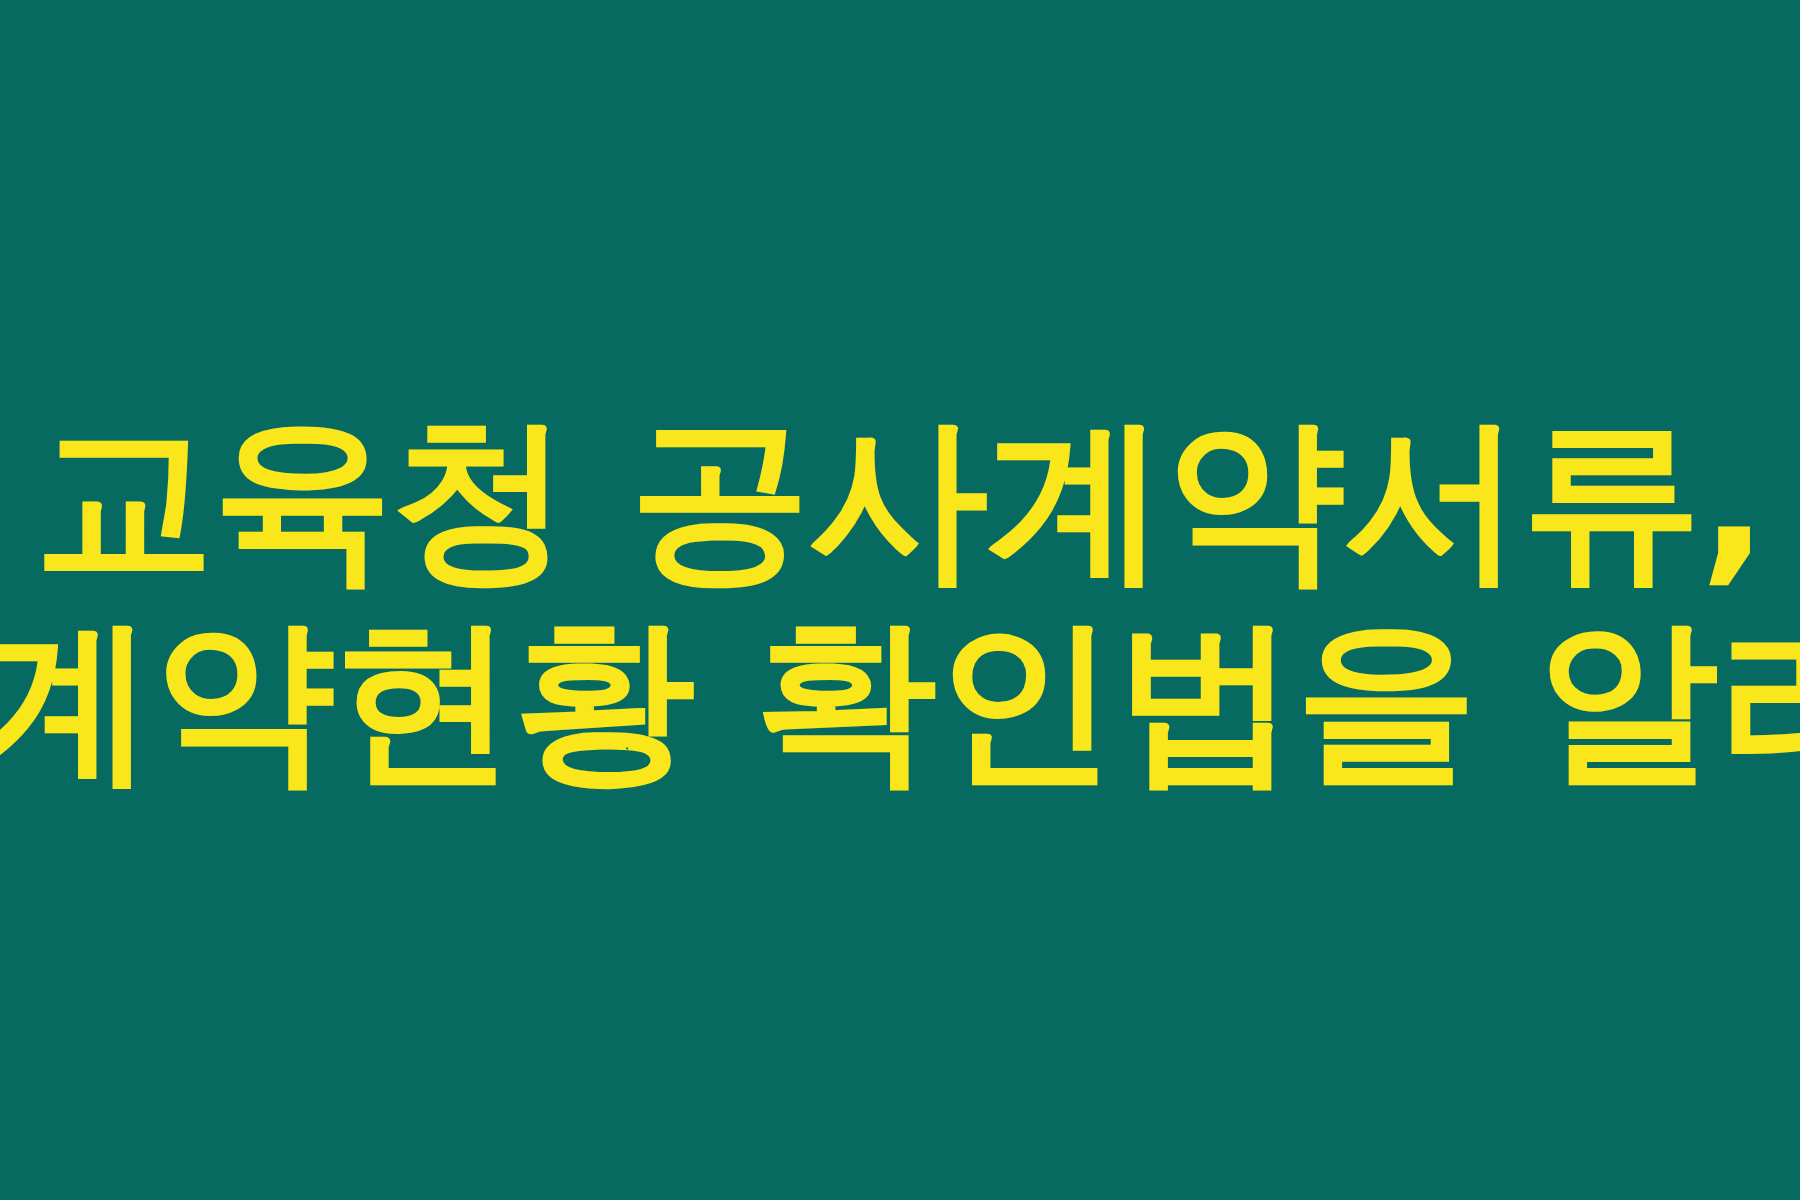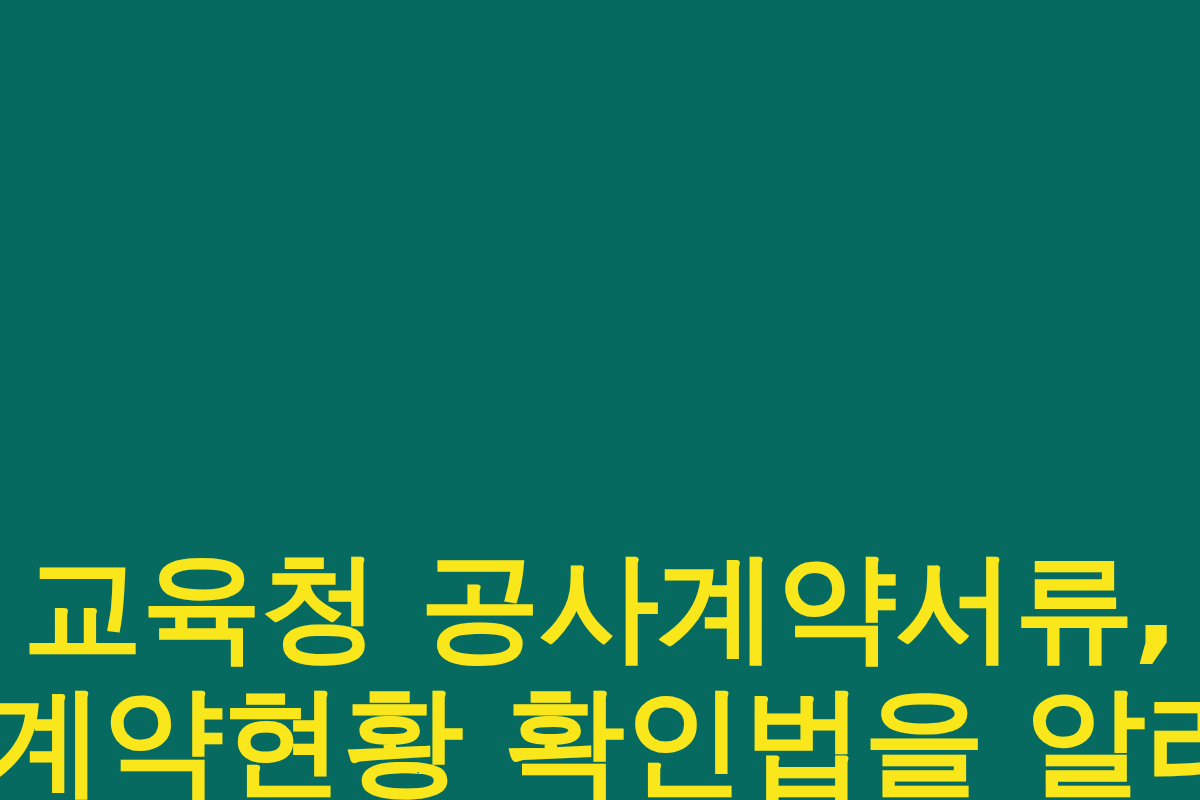--- a/index.html
+++ b/index.html
@@ -15,21 +15,21 @@
   }
 
   #banner {
     position: relative;
     width: 1200px;
     height: 800px;
     background: #066a61;
     display: flex;
     flex-direction: column;
     align-items: center;
-    justify-content: flex-end;
+    justify-content: center;
     box-sizing: border-box;
   }
 
   .title-block {
     display: flex;
     flex-direction: column;
     align-items: center;
     justify-content: center;
     width: 100%;
     

